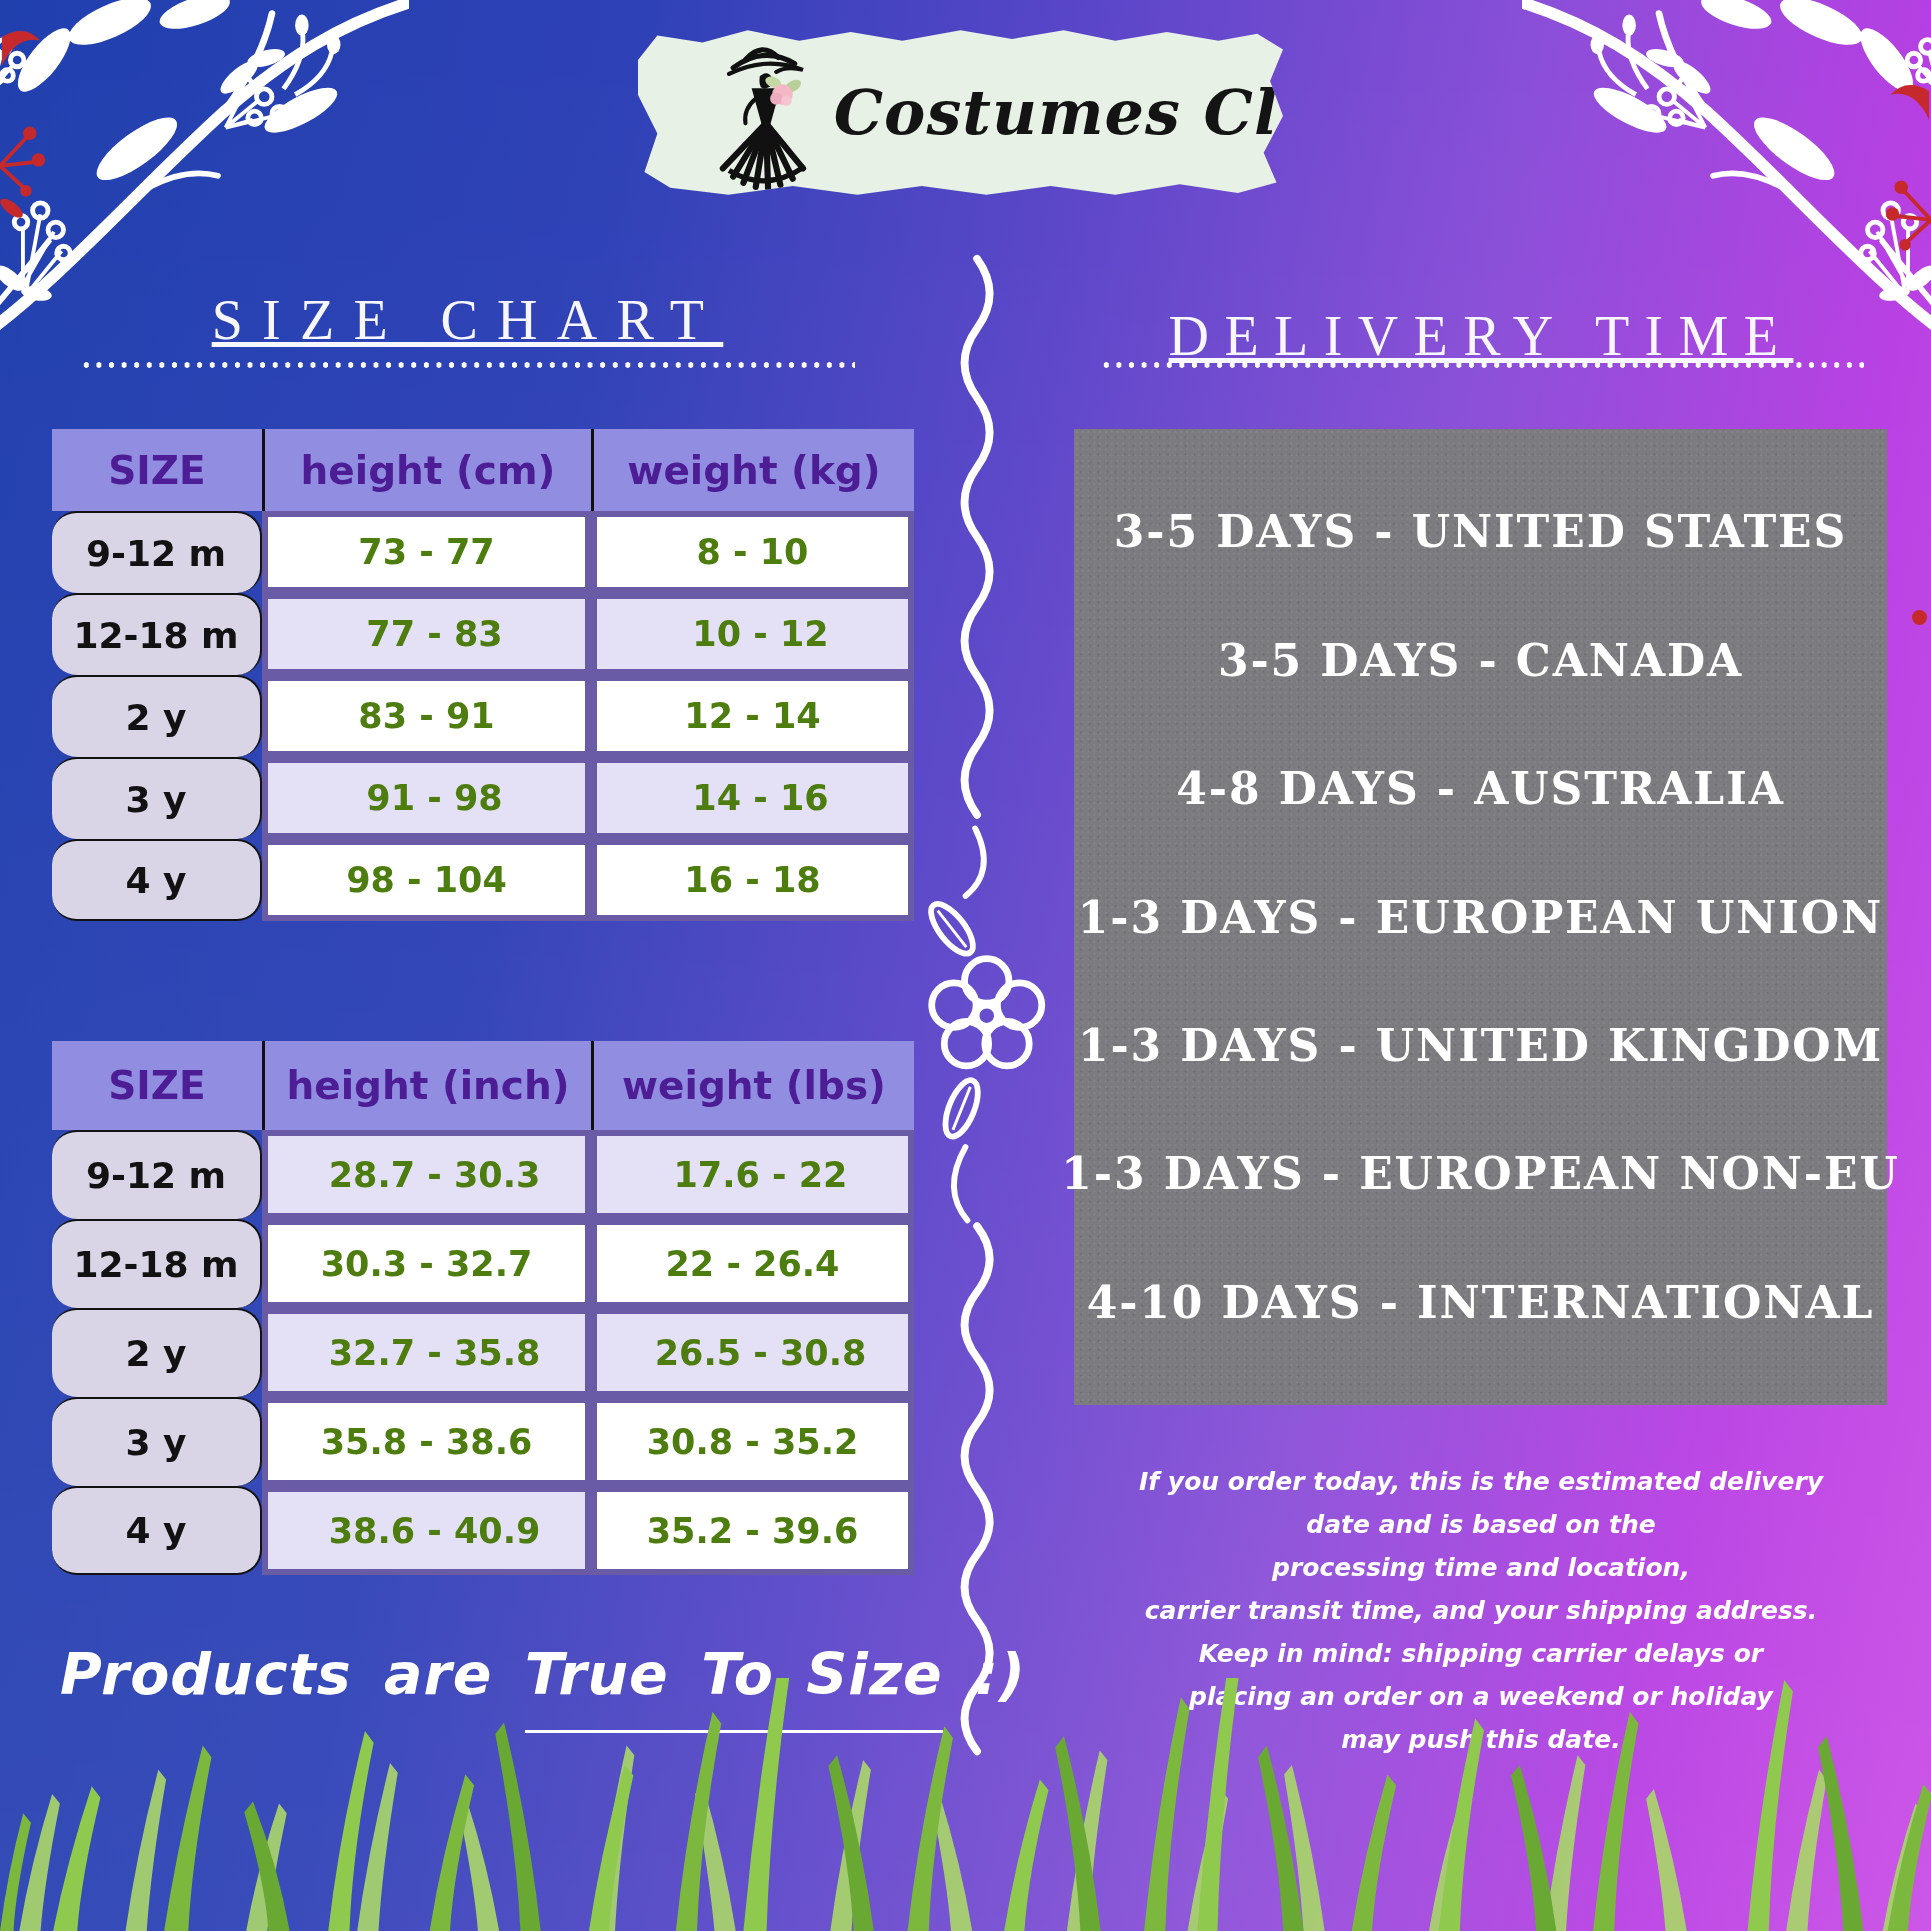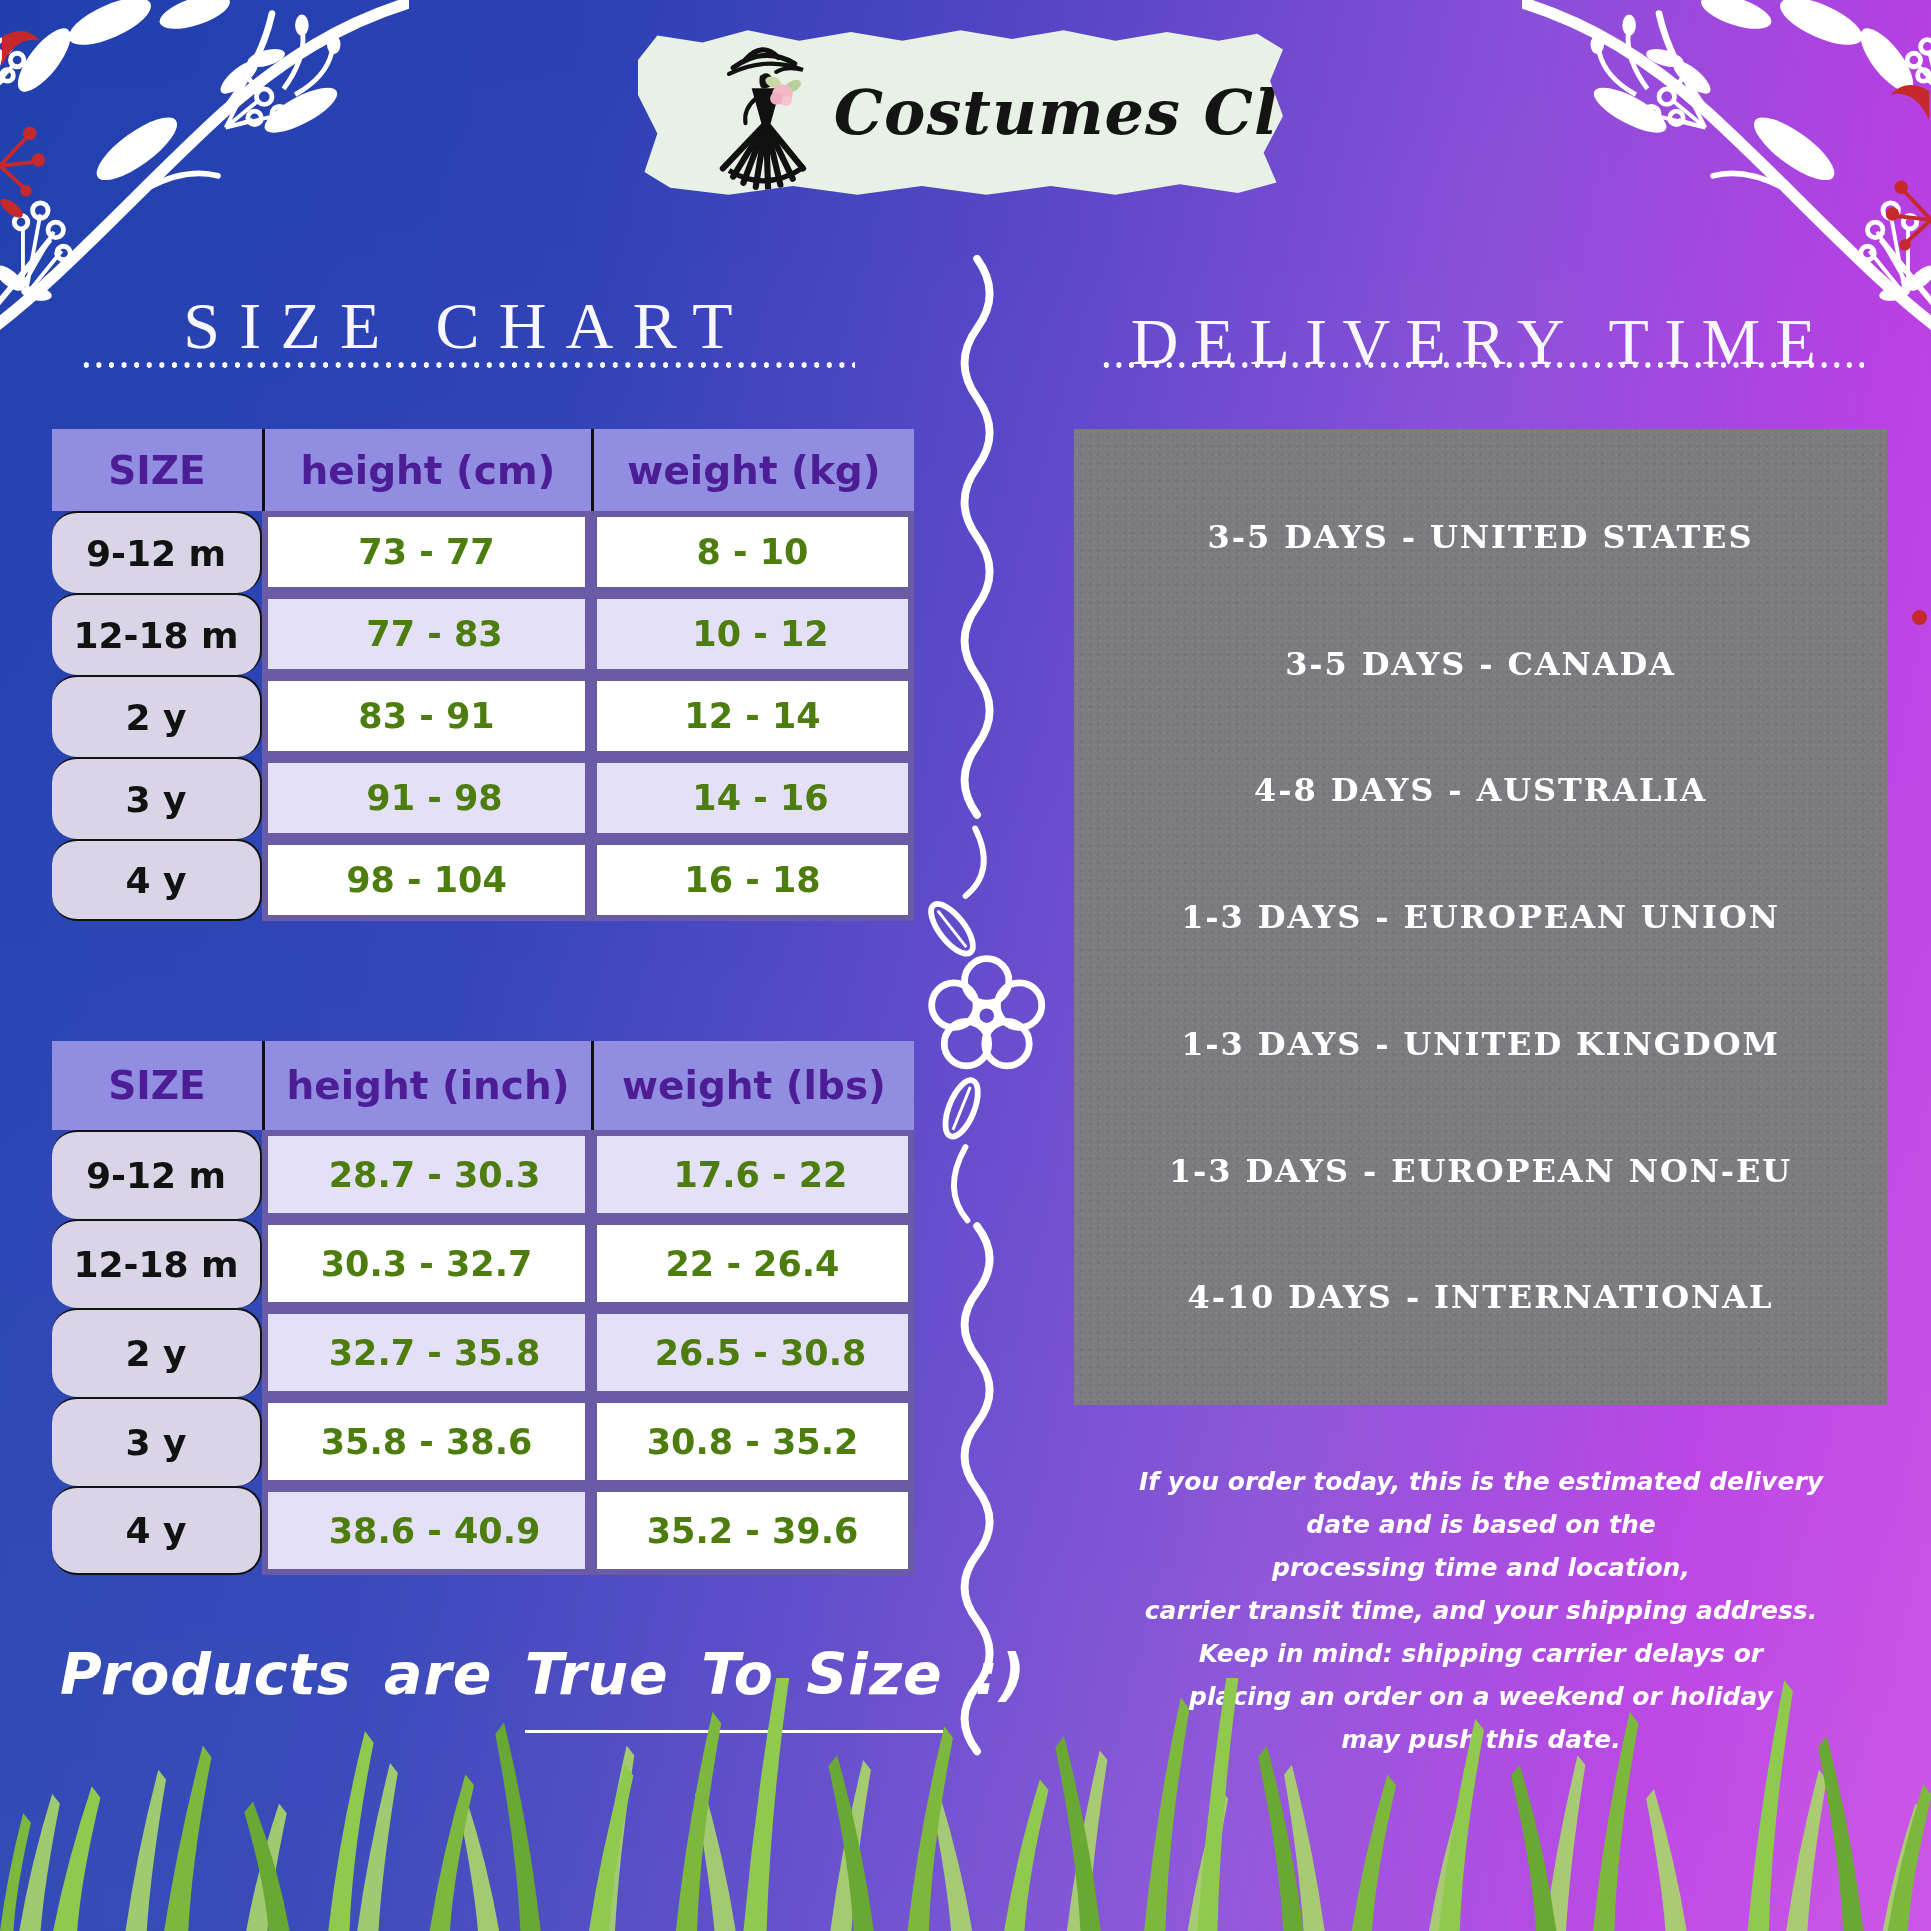--- a/index.html
+++ b/index.html
@@ -21,21 +21,21 @@
   .logo{position:absolute;left:638px;top:25px;width:645px;height:175px;background:#e7f1e5;
     clip-path:polygon(0% 20%,3% 6%,10% 10%,17% 3%,25% 9%,33% 4%,41% 9%,50% 3%,58% 8%,66% 3%,74% 9%,82% 4%,90% 9%,96% 5%,100% 14%,98% 32%,100% 52%,97% 73%,99% 90%,93% 96%,84% 91%,74% 97%,64% 92%,54% 97%,44% 92%,34% 97%,24% 92%,14% 97%,5% 93%,1% 84%,3% 62%,0% 40%);
     display:flex;align-items:center;box-sizing:border-box;padding-left:70px;}
   .lady{width:116px;height:154px;flex:0 0 auto;margin-right:9.7px;margin-top:3.9px;}
   .brand-text{font-family:"DejaVu Serif",serif;font-style:italic;font-weight:600;
     font-size:62px;color:#141414;letter-spacing:1px;white-space:nowrap;}
   .brand-mark{font-size:29px;}
 
   
   .headline{position:absolute;text-align:center;color:#f8f7ff;
-    font-family:"Liberation Serif",serif;font-weight:400;font-size:66px;letter-spacing:19.3px;white-space:nowrap;}
+    font-family:"Liberation Serif",serif;font-weight:400;font-size:56px;letter-spacing:19.3px;white-space:nowrap;text-decoration:underline;}
   .head-size{left:58px;top:288px;width:819px;}
   .head-del{left:1074px;top:304px;width:814px;letter-spacing:15.4px;}
   .dots{position:absolute;height:7.7px;
     background-image:radial-gradient(circle,#ffffff 0 2.5px,rgba(255,255,255,0) 2.8px);
     background-size:12.6px 7.7px;background-repeat:repeat-x;background-position:0 50%;}
   .dots1{left:80px;top:361px;width:775px;}
   .dots2{left:1100px;top:361px;width:764px;}
 
   
   .stable{position:absolute;left:52px;width:863px;display:grid;grid-template-columns:210px 329px 323px;}
@@ -59,21 +59,21 @@
 
   
   .divider-svg{position:absolute;left:0;top:0;width:1931px;height:1931px;pointer-events:none;}
 
   
   .panel{position:absolute;left:1074px;top:429px;width:813px;height:976px;background:#7c7c80;
     background-image:radial-gradient(rgba(255,255,255,.07) 1px,transparent 1.4px),
                      radial-gradient(rgba(0,0,0,.09) 1px,transparent 1.4px);
     background-size:5.8px 5.8px,8.7px 8.7px;background-position:0 0,2.9px 3.9px;
     display:flex;flex-direction:column;justify-content:space-evenly;align-items:center;}
-  .dtime{color:#ffffff;font-family:"DejaVu Serif",serif;font-weight:700;font-size:32px;
+  .dtime{color:#ffffff;font-family:"DejaVu Serif",serif;font-weight:700;font-size:44px;
     letter-spacing:1.9px;white-space:nowrap;}
 
   .disclaimer{position:absolute;left:1074px;top:1460px;width:814px;text-align:center;
     color:#ffffff;font-family:"DejaVu Sans",sans-serif;font-style:italic;font-weight:700;
     font-size:25px;line-height:43px;}
 
   
   .grass{position:absolute;left:0;bottom:0;width:1931px;height:253px;}
 </style>
 </head>

